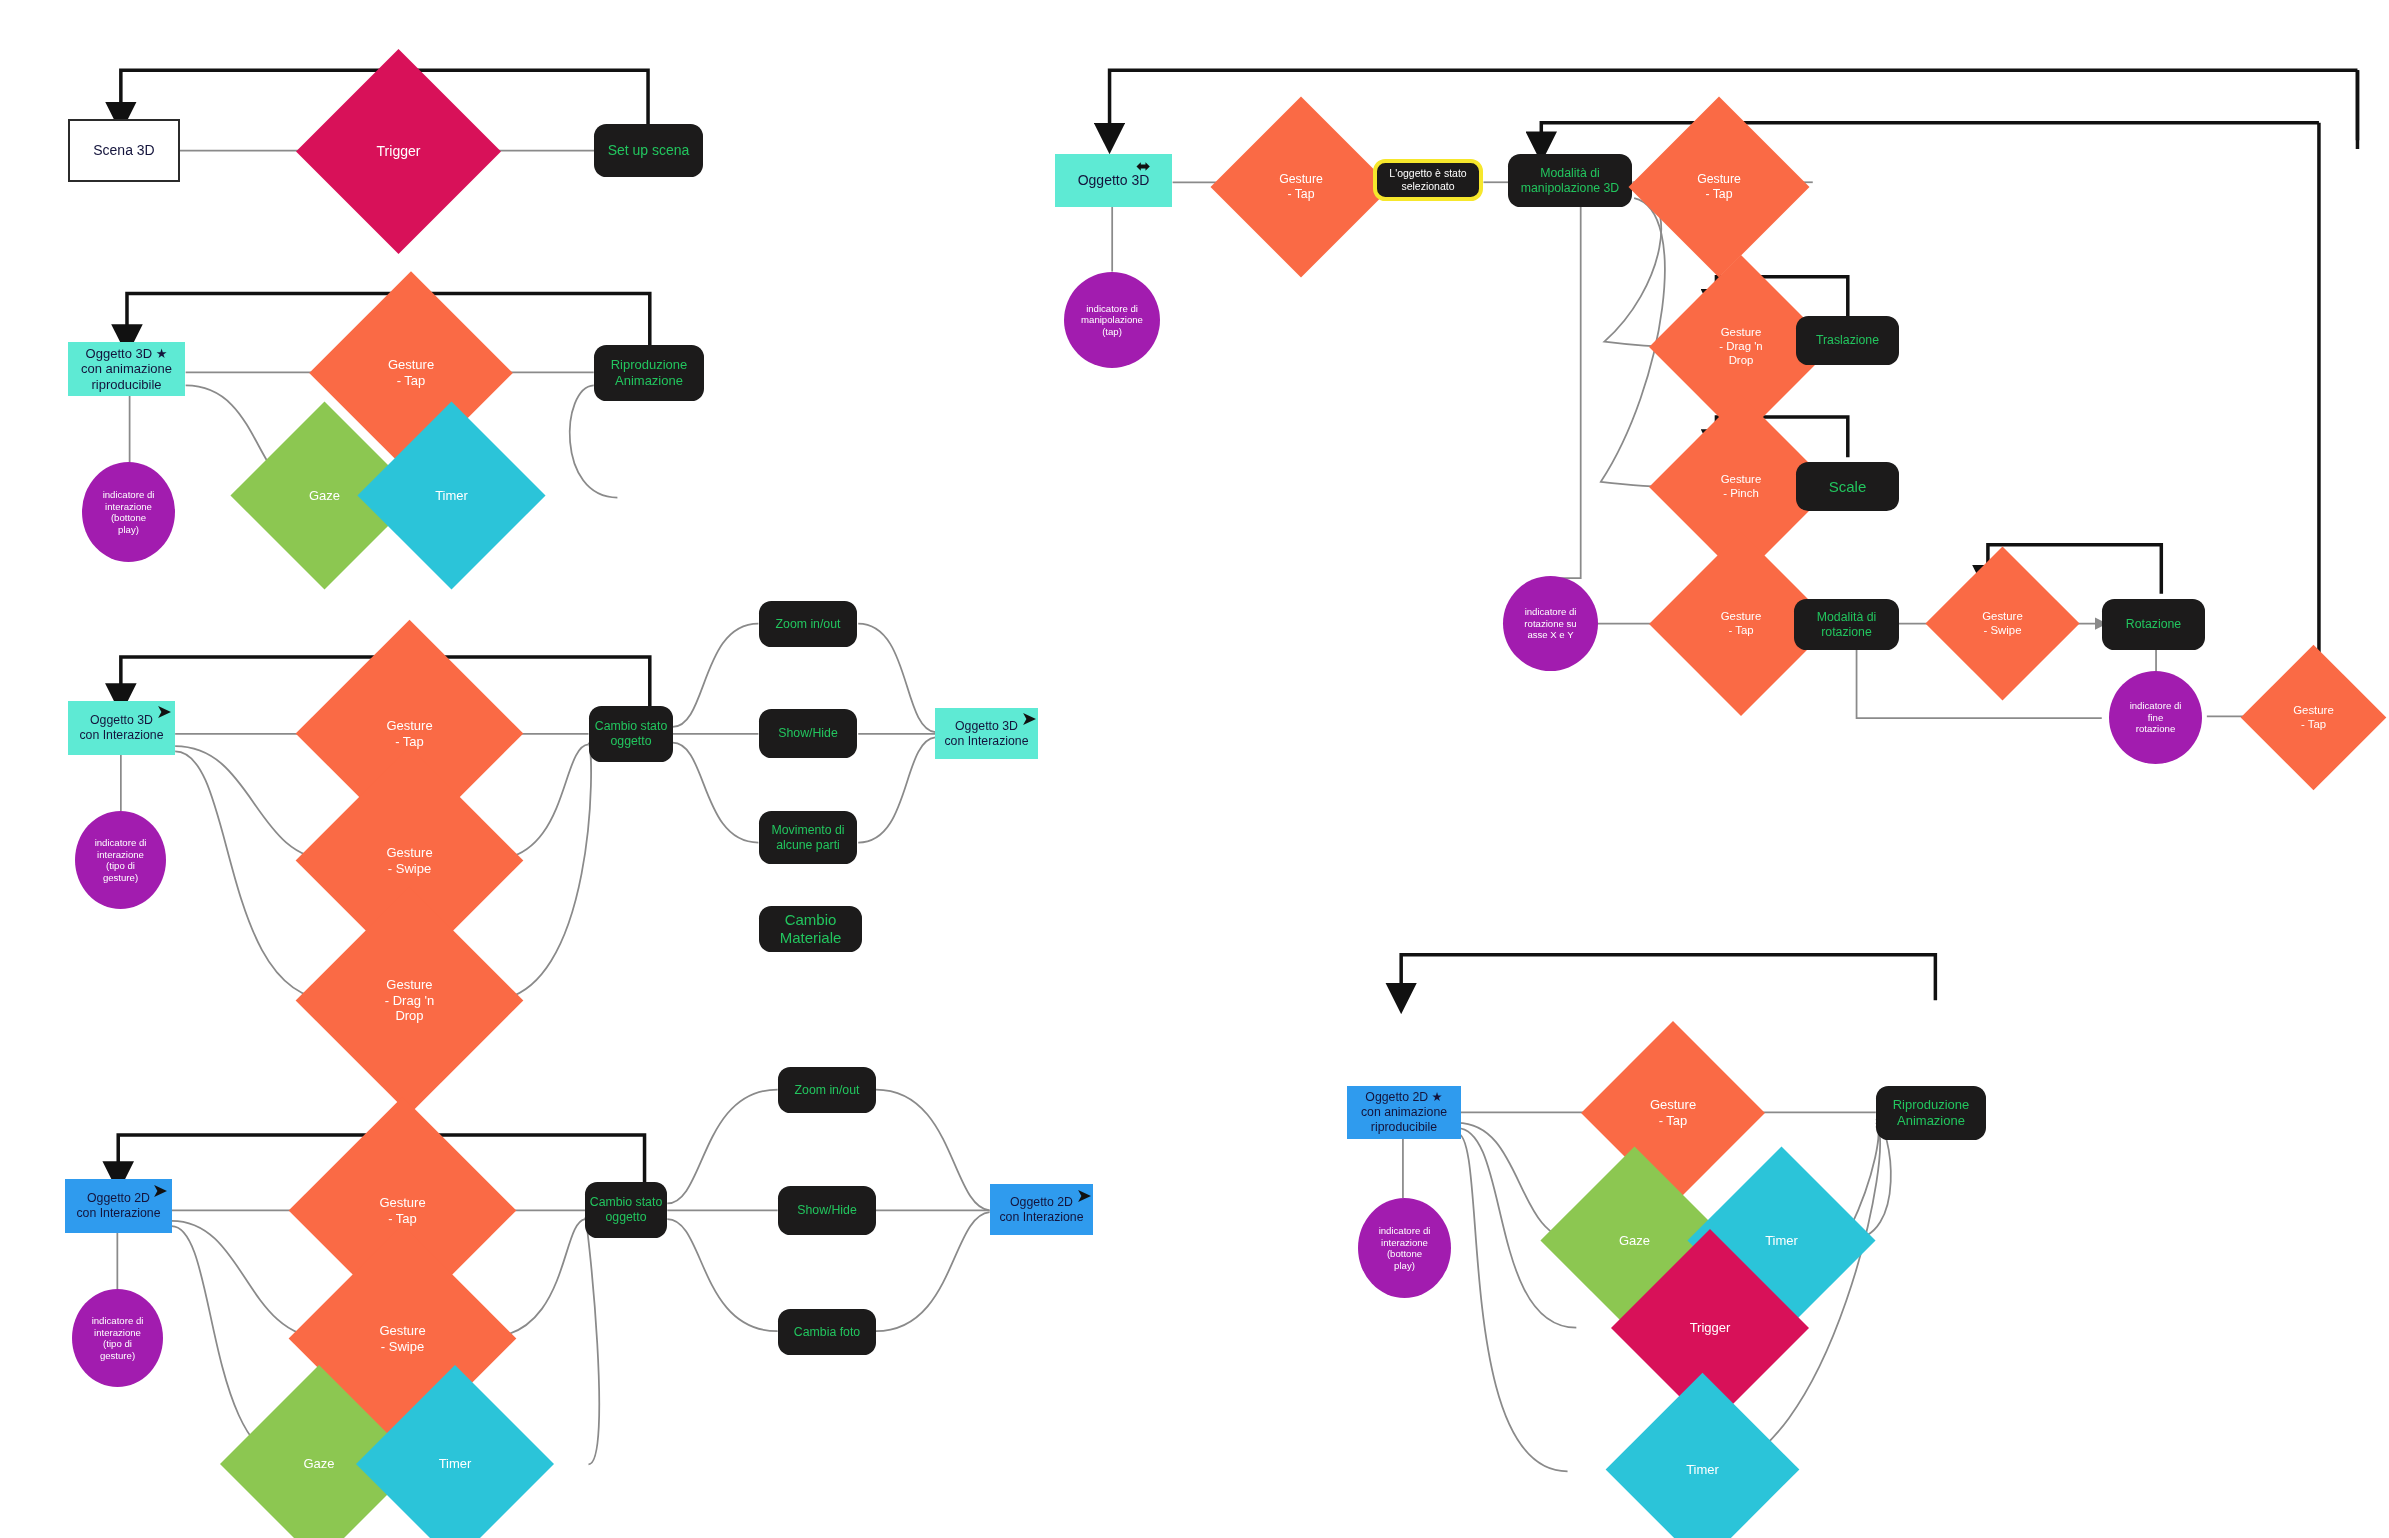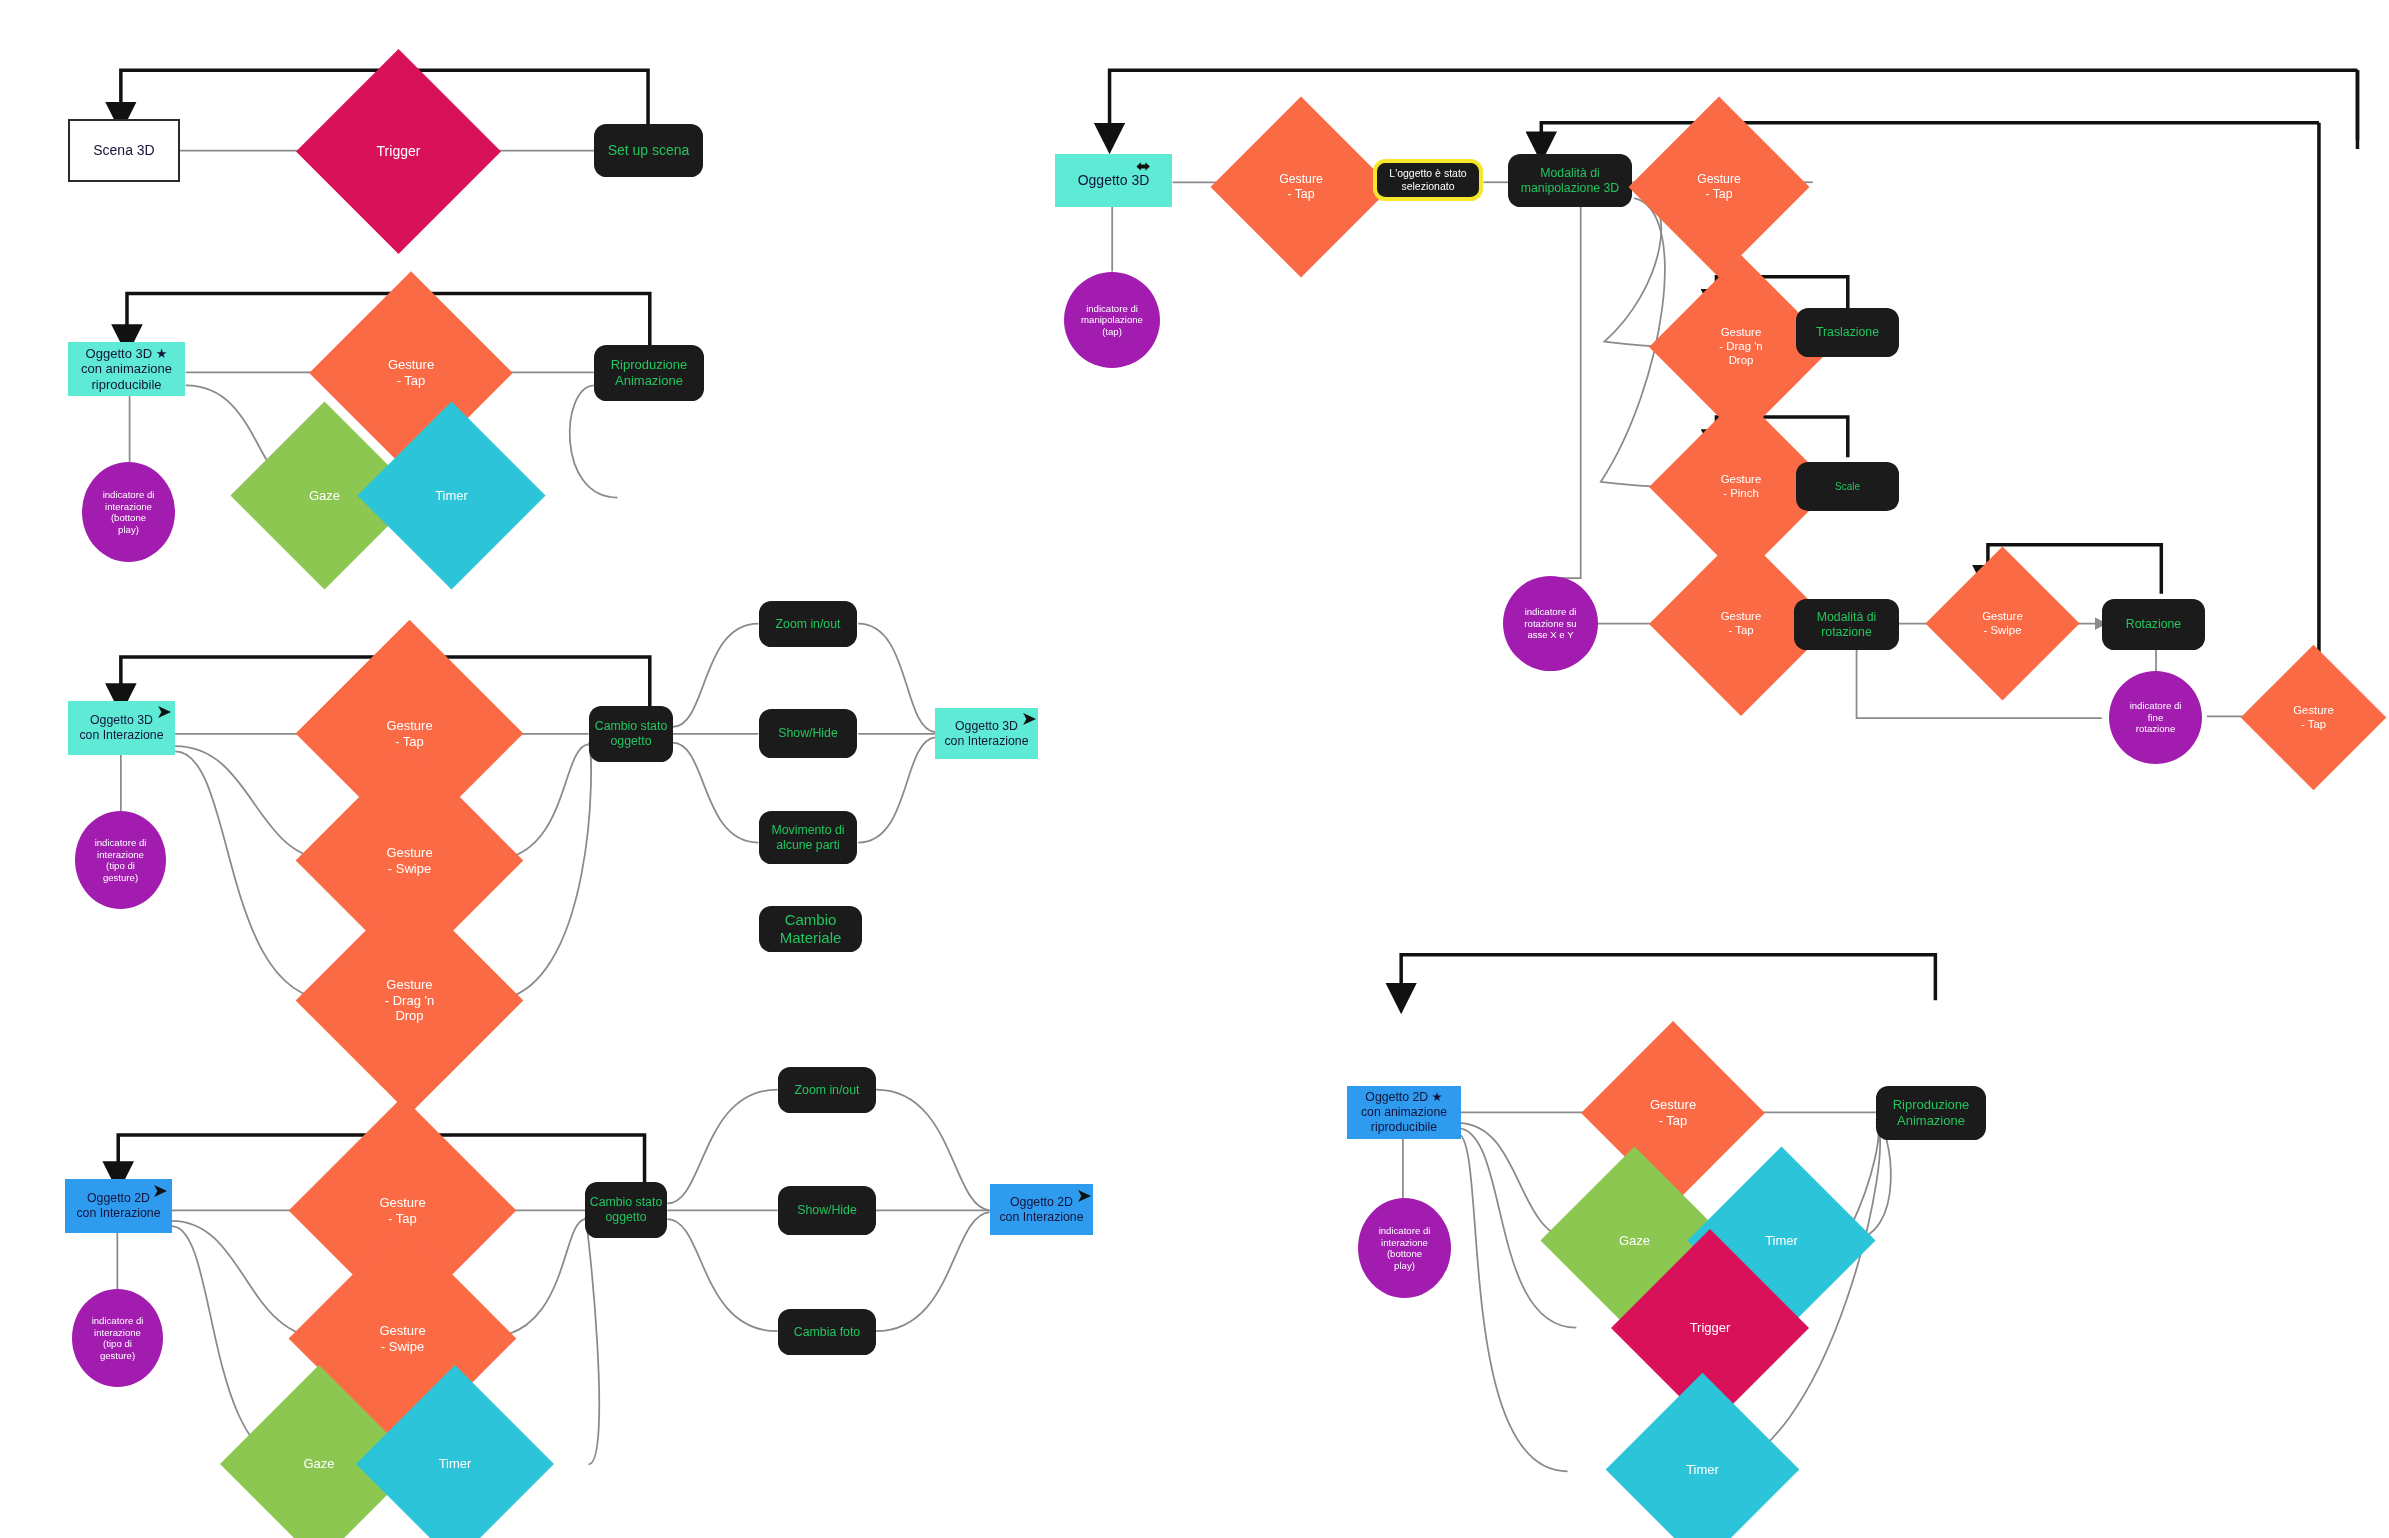--- a/index.html
+++ b/index.html
@@ -278,29 +278,29 @@
 - Tap</div>
   </div>
 
   <div class="diamond" style="left:1676px;top:282px;width:130px;height:130px;">
     <div class="shp" style="background:#FA6A45;"></div>
     <div class="lbl" style="font-size:11.4px;">Gesture
 - Drag 'n
 Drop</div>
   </div>
 
-  <div class="node rect black ttl" style="left:1796px;top:308px;width:103px;height:49px;font-size:12.3px;">Traslazione</div>
+  <div class="node rect black ttl" style="left:1796px;top:316px;width:103px;height:49px;font-size:12.3px;">Traslazione</div>
 
   <div class="diamond" style="left:1676px;top:422px;width:130px;height:130px;">
     <div class="shp" style="background:#FA6A45;"></div>
     <div class="lbl" style="font-size:11.4px;">Gesture
 - Pinch</div>
   </div>
 
-  <div class="node rect black ttl" style="left:1796px;top:462px;width:103px;height:49px;font-size:10px;">Scale</div>
+  <div class="node rect black ttl" style="left:1796px;top:462px;width:103px;height:49px;font-size:15px;">Scale</div>
 
   <div class="diamond" style="left:1676px;top:559px;width:130px;height:130px;">
     <div class="shp" style="background:#FA6A45;"></div>
     <div class="lbl" style="font-size:11.4px;">Gesture
 - Tap</div>
   </div>
 
   <div class="node rect black ttl" style="left:1794px;top:599px;width:105px;height:51px;font-size:12.3px;">Modalità di
 rotazione</div>
 

